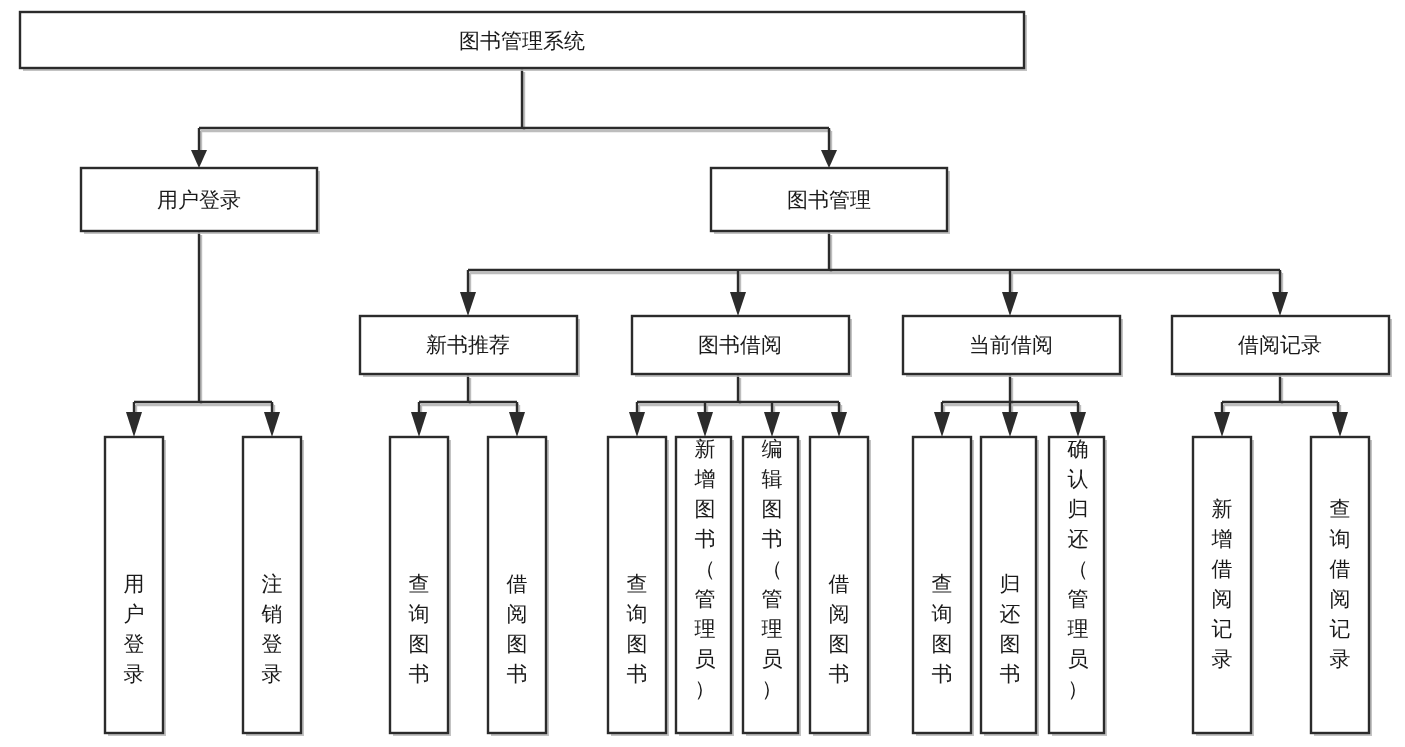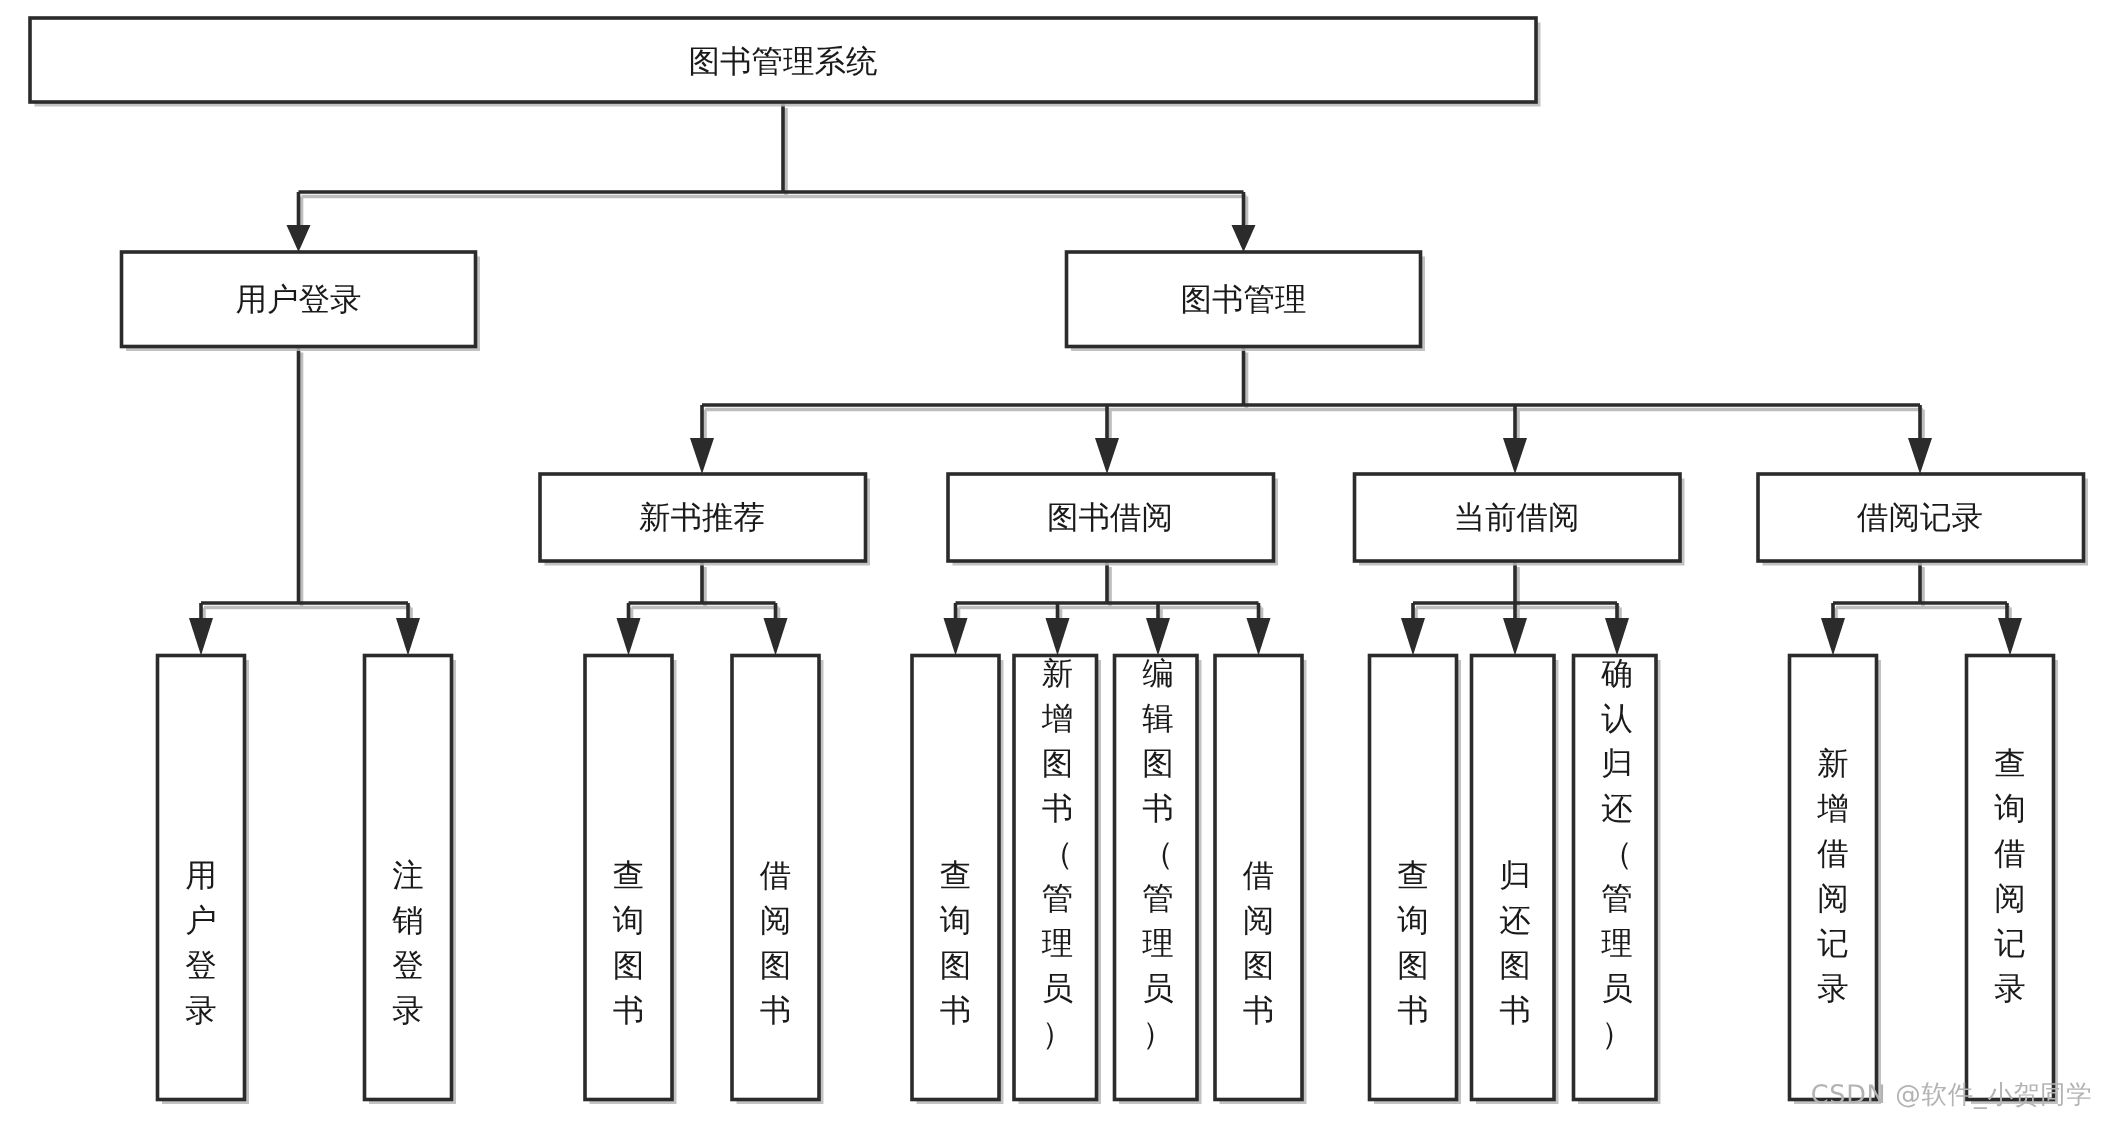--- a/index.html
+++ b/index.html
@@ -263,15 +263,14 @@
       <g>
         <rect class="node-box-shadow" x="1314" y="440" width="58" height="296"></rect>
         <rect class="node-box" x="1311" y="437" width="58" height="296"></rect>
         <text class="node-label-v vtext" x="1340" y="510"><tspan x="1340" y="510" text-anchor="middle" dominant-baseline="middle">查</tspan><tspan x="1340" y="540" text-anchor="middle" dominant-baseline="middle">询</tspan><tspan x="1340" y="570" text-anchor="middle" dominant-baseline="middle">借</tspan><tspan x="1340" y="600" text-anchor="middle" dominant-baseline="middle">阅</tspan><tspan x="1340" y="630" text-anchor="middle" dominant-baseline="middle">记</tspan><tspan x="1340" y="660" text-anchor="middle" dominant-baseline="middle">录</tspan></text>
       </g>
 
     </g>
 
   </svg>
 
-  <div class="watermark">CSDN @软件_小贺同学</div>
 
 </div>
 
 </body></html>

